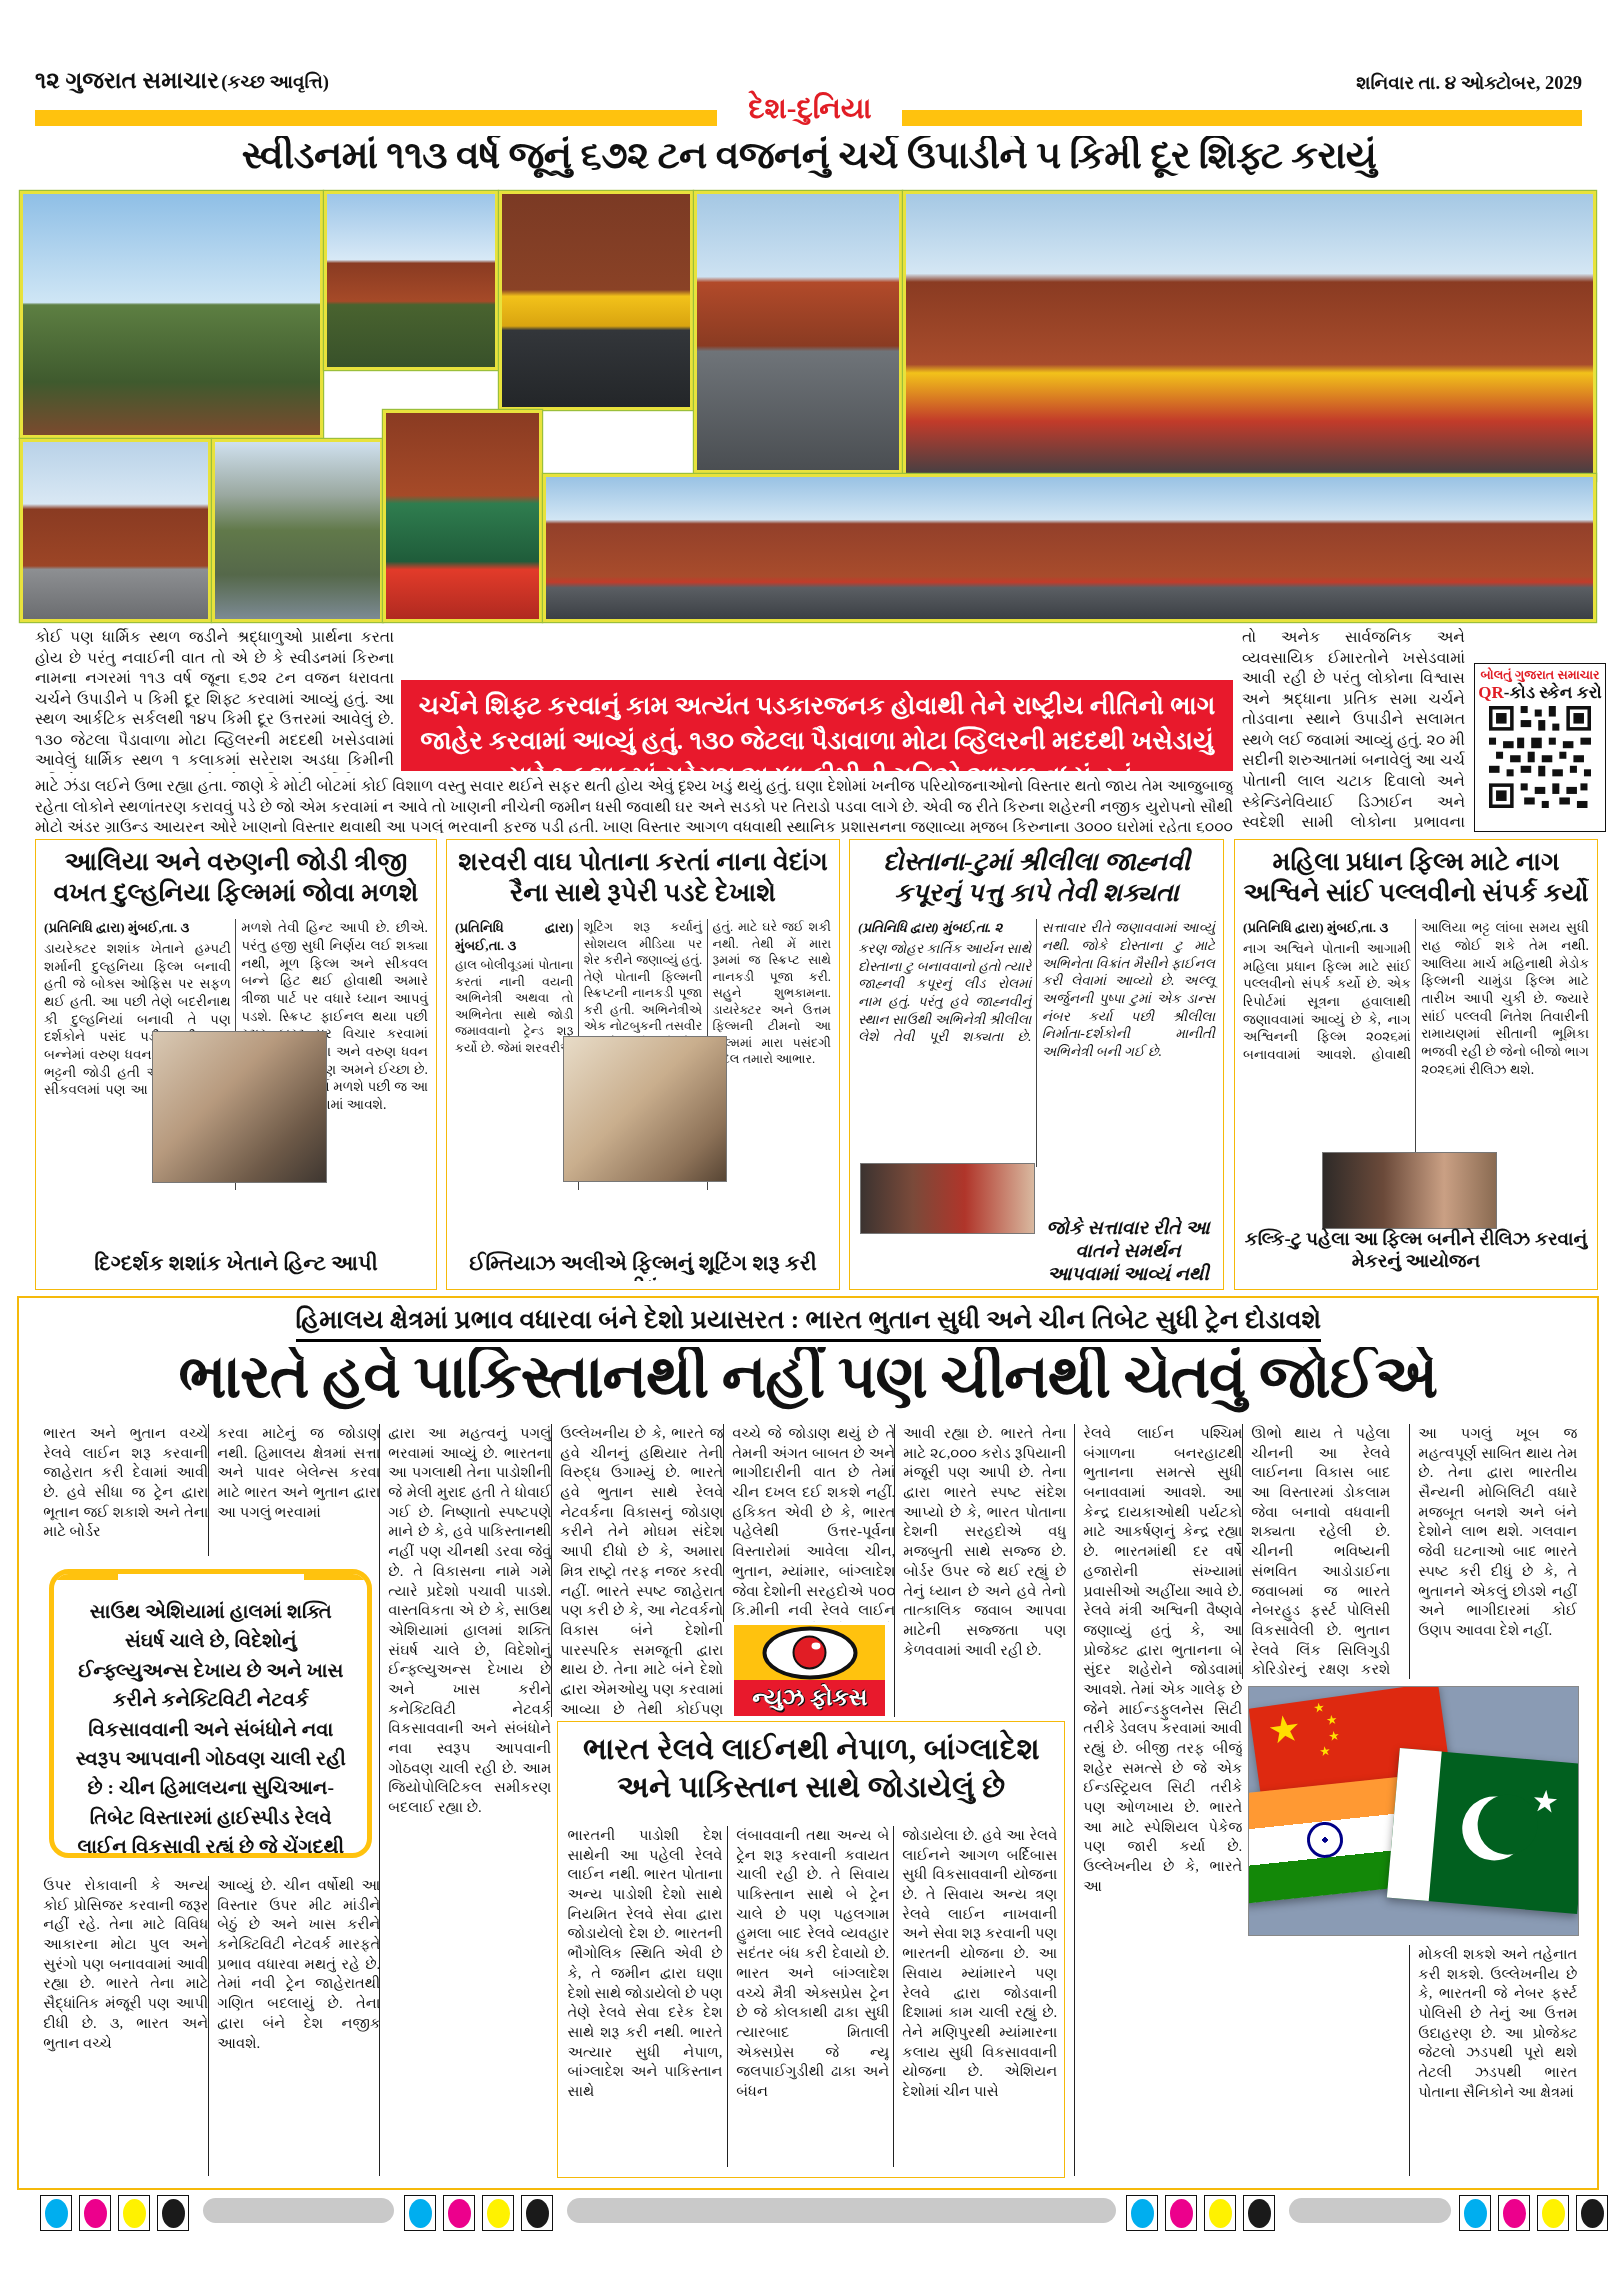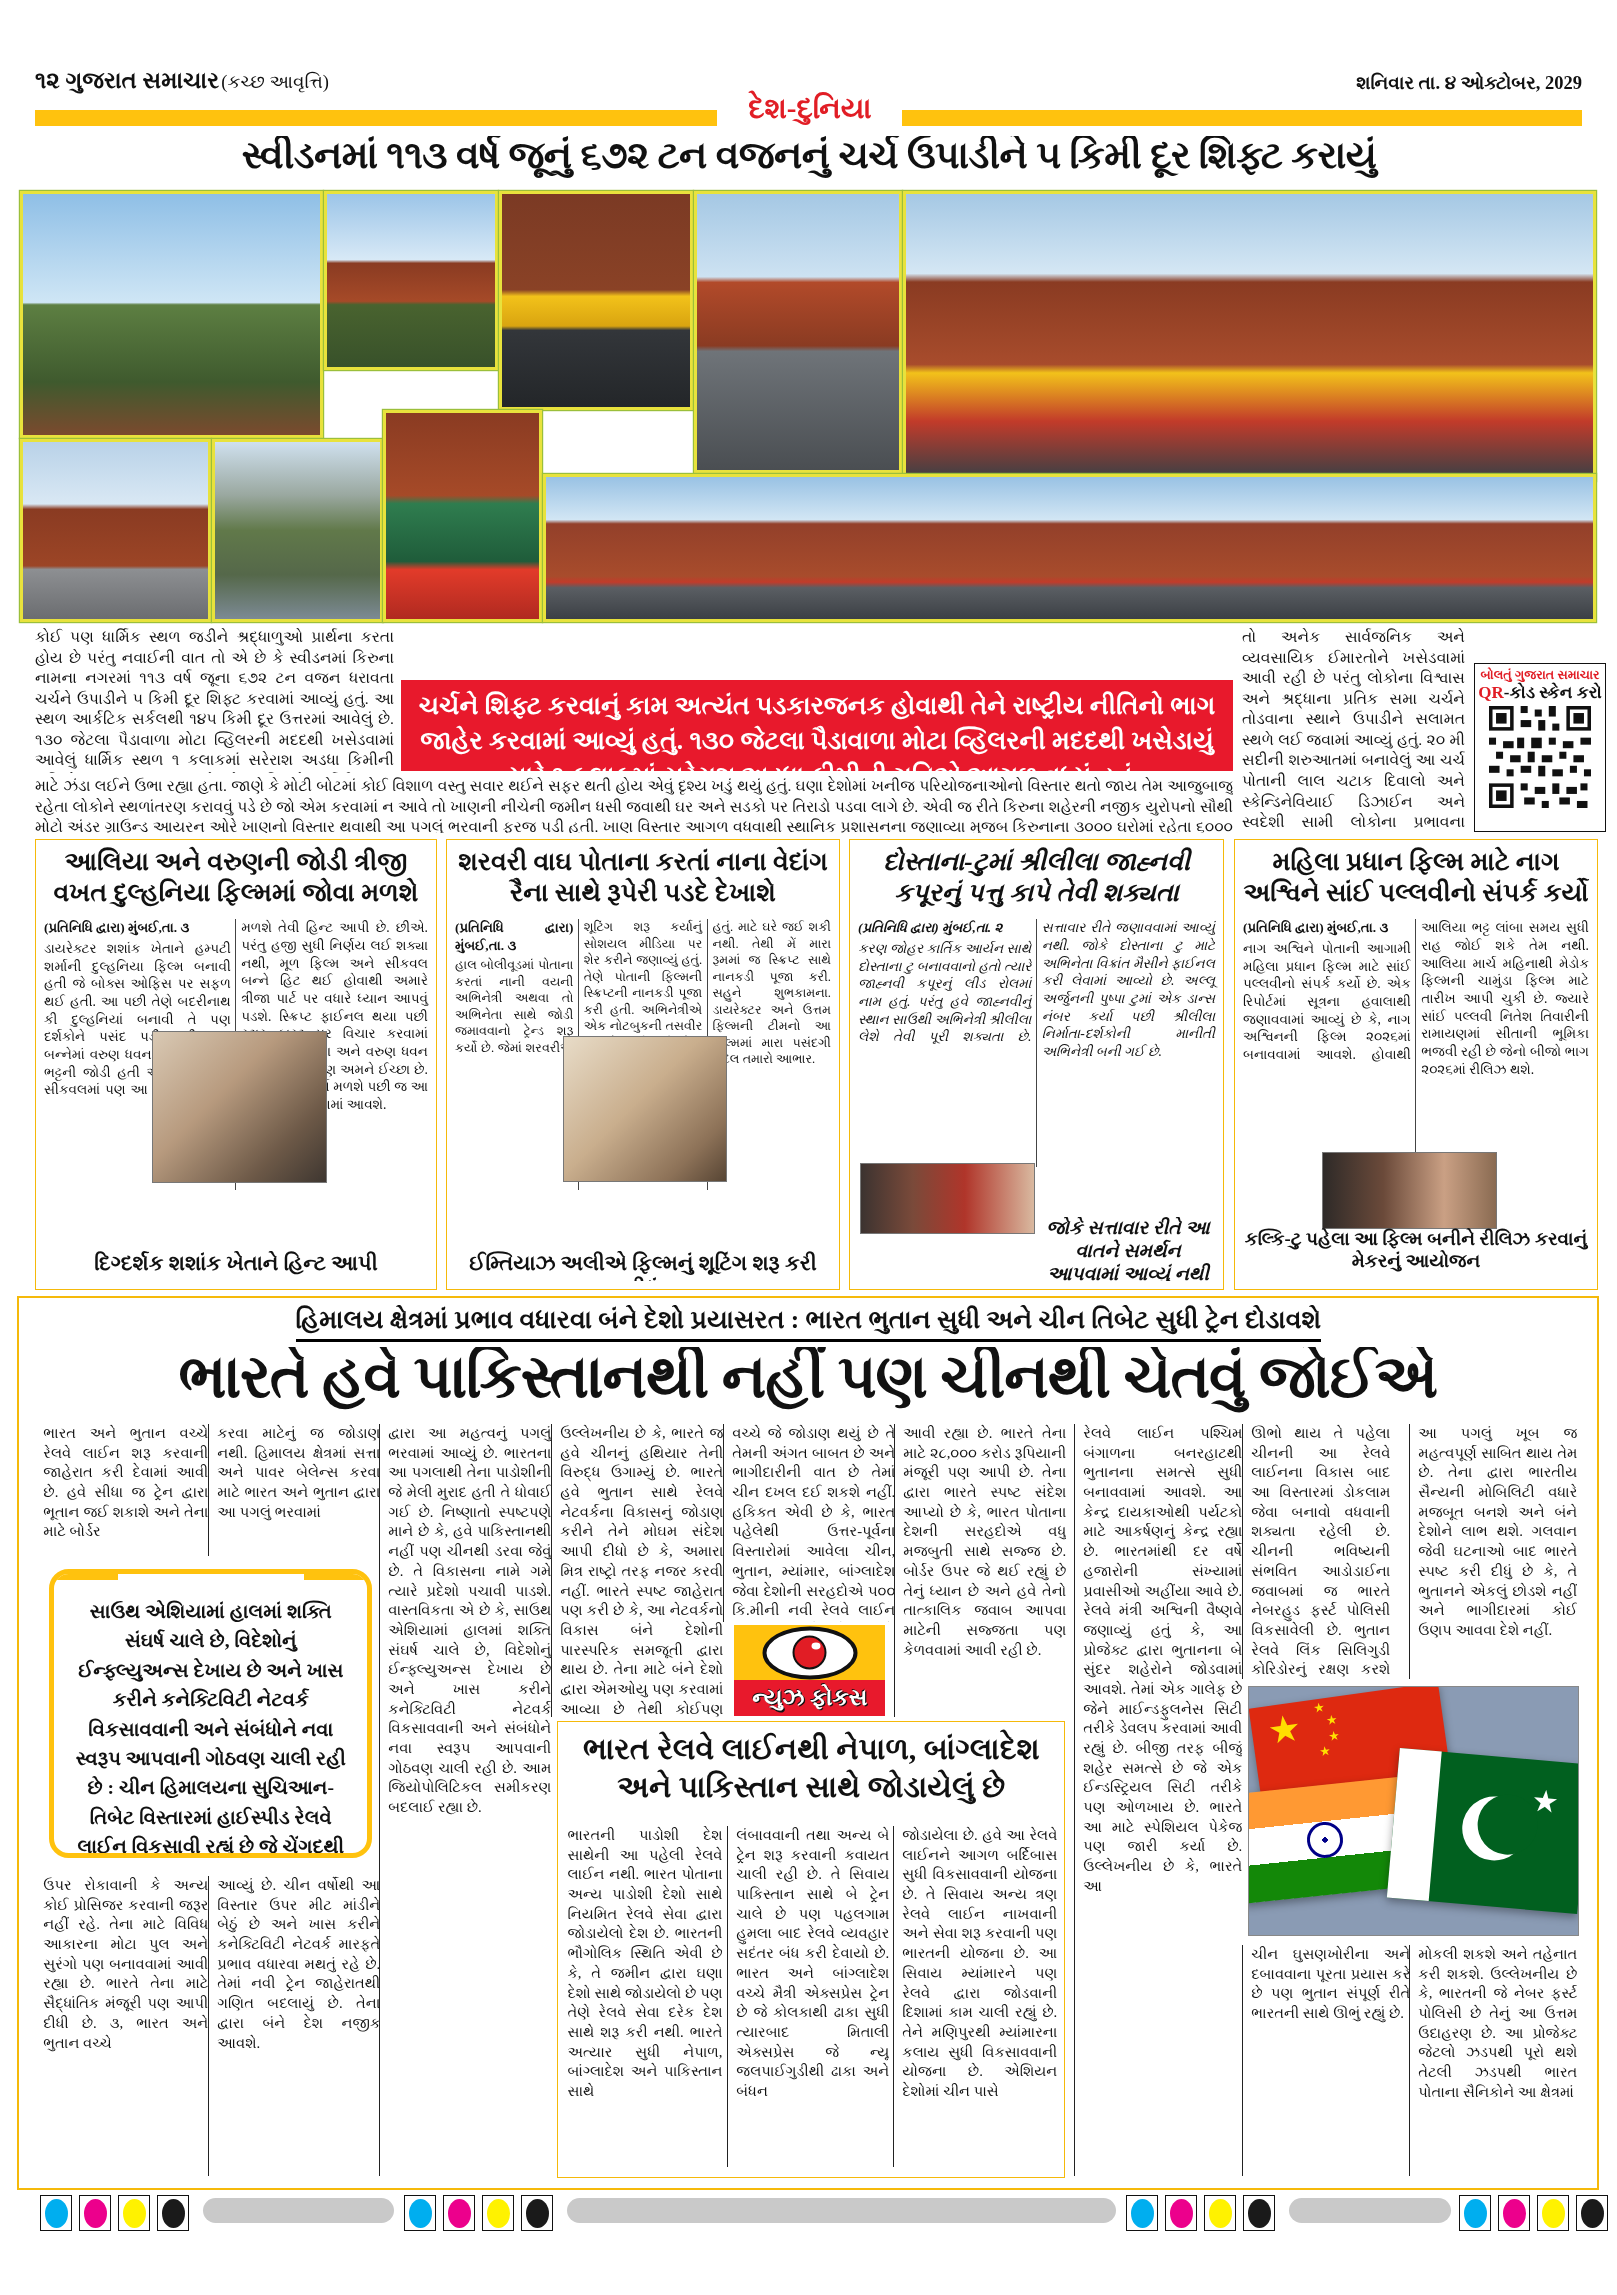--- a/index.html
+++ b/index.html
@@ -77,21 +77,21 @@
   .reggroup{display:flex;gap:7px;}
   .regbox{width:32px;height:36px;background:#fff;border:1.7px solid #111;display:flex;align-items:center;justify-content:center;box-sizing:border-box;}
   .regdot{width:23px;height:29px;border-radius:50%;}
   .grayband{background:#c9c9c9;border-radius:12.7px;height:25.4px;}
 </style>
 </head>
 <body>
 
 <div class="abs" style="left:35px;top:68px;width:520px;">
   <span class="b" style="font-size:23px;">૧૨ ગુજરાત સમાચાર</span>
-  <span style="font-size:18.5px;font-weight:normal;">(કચ્છ આવૃત્તિ)</span>
+  <span style="font-size:18.5px;font-weight:bold;">(કચ્છ આવૃત્તિ)</span>
 </div>
 <div class="abs" style="right:35px;top:73px;font-size:18.5px;font-weight:bold;">શનિવાર તા. ૪ ઓક્ટોબર, 2029</div>
 <div class="abs ybar" style="left:35px;top:110px;width:682px;"></div>
 <div class="abs ybar" style="left:902px;top:110px;width:680px;"></div>
 <div class="abs section-label ctr" style="left:719px;top:92px;width:182px;">દેશ-દુનિયા</div>
 
 <div class="abs mainhead ctr clip" style="left:35px;top:136px;width:1548px;height:49px;">સ્વીડનમાં ૧૧૩ વર્ષ જૂનું ૬૭૨ ટન વજનનું ચર્ચ ઉપાડીને ૫ કિમી દૂર શિફ્ટ કરાયું</div>
 
 <div class="abs" style="left:20px;top:191px;width:1577px;height:432px;">
   <div class="tile sky1" style="left:0px;top:0px;width:297px;height:241px;"></div>
@@ -257,21 +257,20 @@
     <div class="flag f-india" style="left:-11.6px;top:98px;width:173px;height:110px;">
       <div class="chakra"></div>
     </div>
     <div class="flag f-pak" style="left:144px;top:69px;width:191px;height:150px;">
       <div class="hoist"></div>
       <div class="cres" style="left:69px;top:40px;"></div>
       <span class="pstar" style="left:136px;top:23px;">★</span>
     </div>
   </div>
 
-  <div class="abs fcol just clip vr" style="left:1223px;top:647px;width:168px;height:231px;">ચીન ઘુસણખોરીના અને દબાવવાના પૂરતા પ્રયાસ કરે છે પણ ભુતાન સંપૂર્ણ રીતે ભારતની સાથે ઊભું રહ્યું છે.</div>
   <div class="abs subart" style="left:538px;top:423px;width:508px;height:457px;">
     <div class="subhead ctr clip" style="height:87px;">ભારત રેલવે લાઈનથી નેપાળ, બાંગ્લાદેશ અને પાકિસ્તાન સાથે જોડાયેલું છે</div>
     <div class="abs fcol just clip" style="left:9.2px;top:104px;width:155px;height:341px;">ભારતની પાડોશી દેશ સાથેની આ પહેલી રેલવે લાઈન નથી. ભારત પોતાના અન્ય પાડોશી દેશો સાથે નિયમિત રેલવે સેવા દ્વારા જોડાયેલો દેશ છે. ભારતની ભૌગોલિક સ્થિતિ એવી છે કે, તે જમીન દ્વારા ઘણા દેશો સાથે જોડાયેલો છે પણ તેણે રેલવે સેવા દરેક દેશ સાથે શરૂ કરી નથી. ભારતે અત્યાર સુધી નેપાળ, બાંગ્લાદેશ અને પાકિસ્તાન સાથે</div>
     <div class="abs fcol just clip vr" style="left:169px;top:104px;width:162px;height:341px;">લંબાવવાની તથા અન્ય બે ટ્રેન શરૂ કરવાની કવાયત ચાલી રહી છે. તે સિવાય પાકિસ્તાન સાથે બે ટ્રેન ચાલે છે પણ પહલગામ હુમલા બાદ રેલવે વ્યવહાર સદંતર બંધ કરી દેવાયો છે. ભારત અને બાંગ્લાદેશ વચ્ચે મૈત્રી એક્સપ્રેસ ટ્રેન છે જે કોલકાથી ઢાકા સુધી ત્યારબાદ મિતાલી એક્સપ્રેસ જે ન્યૂ જલપાઈગુડીથી ઢાકા અને બંધન</div>
     <div class="abs fcol just clip vr" style="left:335px;top:104px;width:164px;height:341px;">જોડાયેલા છે. હવે આ રેલવે લાઈનને આગળ બર્દિબાસ સુધી વિકસાવવાની યોજના છે. તે સિવાય અન્ય ત્રણ રેલવે લાઈન નાખવાની અને સેવા શરૂ કરવાની પણ ભારતની યોજના છે. આ સિવાય મ્યાંમારને પણ રેલવે દ્વારા જોડવાની દિશામાં કામ ચાલી રહ્યું છે. તેને મણિપુરથી મ્યાંમારના કલાય સુધી વિકસાવવાની યોજના છે. એશિયન દેશોમાં ચીન પાસે</div>
   </div>
 
   <div class="abs fcol just clip vr" style="left:1390px;top:647px;width:168px;height:231px;">મોકલી શકશે અને તહેનાત કરી શકશે. ઉલ્લેખનીય છે કે, ભારતની જે નેબર ફર્સ્ટ પોલિસી છે તેનું આ ઉત્તમ ઉદાહરણ છે. આ પ્રોજેક્ટ જેટલો ઝડપથી પૂરો થશે તેટલી ઝડપથી ભારત પોતાના સૈનિકોને આ ક્ષેત્રમાં</div>
 </div>
 

